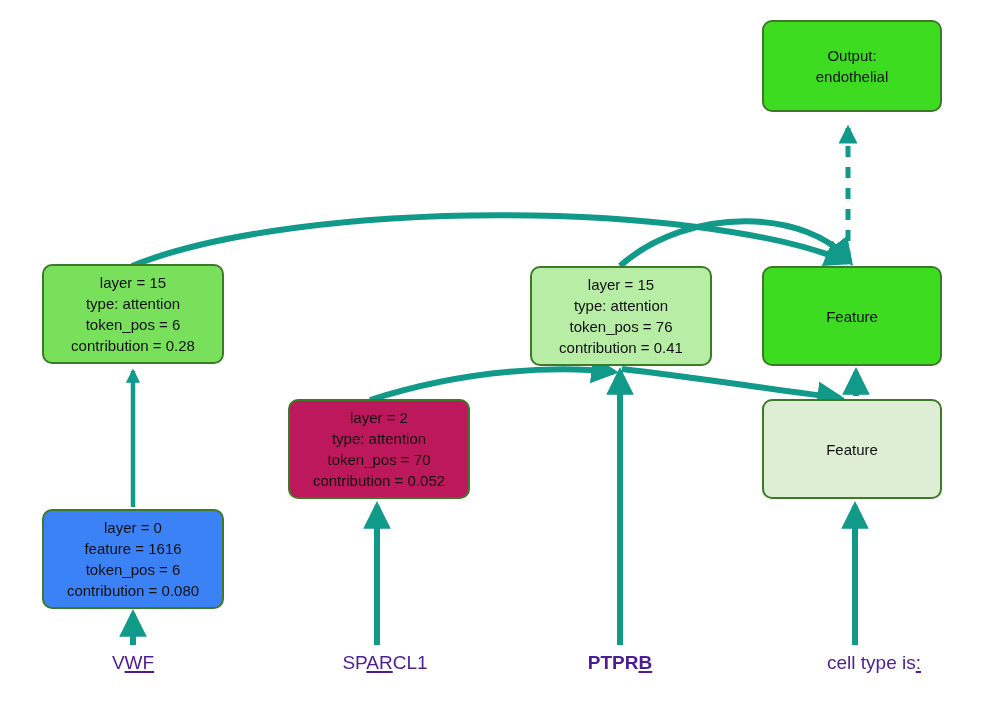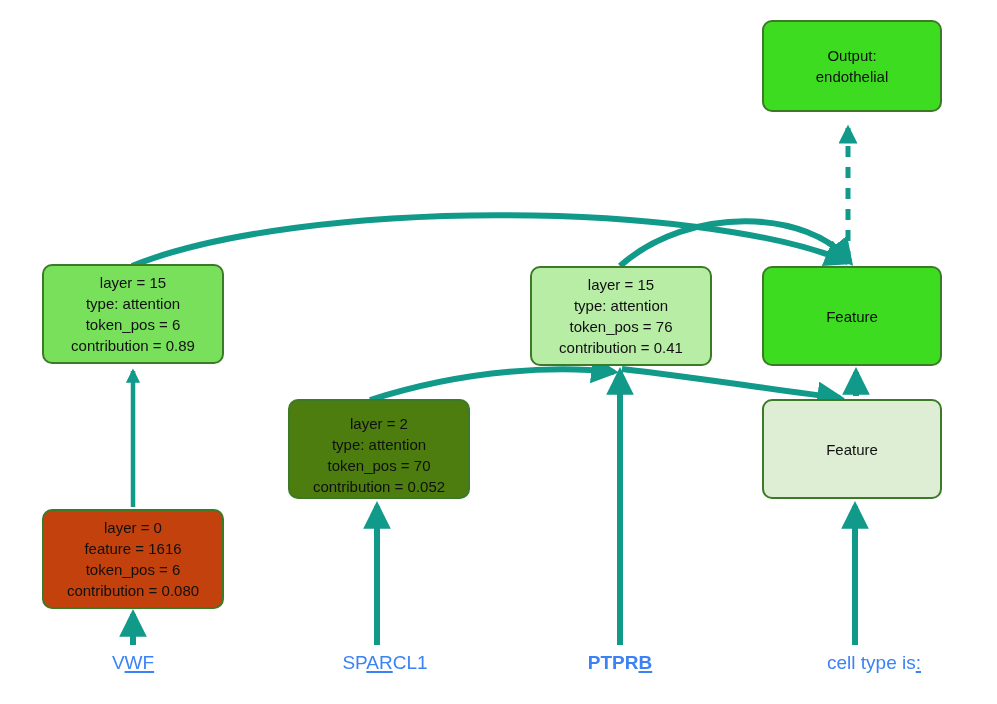--- a/index.html
+++ b/index.html
@@ -40,21 +40,21 @@
     text-align: center;
     font-size: 15px;
     line-height: 21px;
     color: #101010;
     white-space: pre;
   }
   .node .line { display: block; }
   .token-label {
     position: absolute;
     font-size: 19px;
-    color: #3b82f6;
+    color: #4c1d95;
     white-space: pre;
     text-align: center;
     transform: translateX(-50%);
   }
   .token-label u {
     text-decoration: underline;
     text-decoration-thickness: 1.5px;
     text-underline-offset: 2px;
   }
 </style>
@@ -94,26 +94,26 @@
 
     <path d="M 855 645 L 855 506" stroke="#11998a" stroke-width="6" fill="none" marker-end="url(#ah)"></path>
 
     <path d="M 856 396 L 856 372" stroke="#11998a" stroke-width="6" fill="none" marker-end="url(#ah)"></path>
 
     <path d="M 848 262 L 848 128" stroke="#11998a" stroke-width="5" fill="none" stroke-dasharray="11 10" marker-end="url(#ah-small)"></path>
   </svg>
 
   <div id="nodes">
       <div class="node" style="left: 762px; top: 20px; width: 180px; height: 92px; background: rgb(61, 220, 32);"><span class="line">Output:</span><span class="line">endothelial</span></div>
-      <div class="node" style="left: 42px; top: 264px; width: 182px; height: 100px; background: rgb(121, 224, 92);"><span class="line">layer = 15</span><span class="line">type: attention</span><span class="line">token_pos = 6</span><span class="line">contribution = 0.89</span></div>
+      <div class="node" style="left: 42px; top: 264px; width: 182px; height: 100px; background: rgb(121, 224, 92);"><span class="line">layer = 15</span><span class="line">type: attention</span><span class="line">token_pos = 6</span><span class="line">contribution = 0.28</span></div>
       <div class="node" style="left: 530px; top: 266px; width: 182px; height: 100px; background: rgb(184, 237, 166);"><span class="line">layer = 15</span><span class="line">type: attention</span><span class="line">token_pos = 76</span><span class="line">contribution = 0.41</span></div>
       <div class="node" style="left: 762px; top: 266px; width: 180px; height: 100px; background: rgb(61, 220, 32);"><span class="line">Feature</span></div>
-      <div class="node" style="left: 288px; top: 399px; width: 182px; height: 100px; background: #4d7c0f; justify-content: flex-end;"><span class="line">layer = 2</span><span class="line">type: attention</span><span class="line">token_pos = 70</span><span class="line">contribution = 0.052</span></div>
+      <div class="node" style="left: 288px; top: 399px; width: 182px; height: 100px; background: #be185d;"><span class="line">layer = 2</span><span class="line">type: attention</span><span class="line">token_pos = 70</span><span class="line">contribution = 0.052</span></div>
       <div class="node" style="left: 762px; top: 399px; width: 180px; height: 100px; background: rgb(221, 238, 212);"><span class="line">Feature</span></div>
-      <div class="node" style="left: 42px; top: 509px; width: 182px; height: 100px; background: #c2410c;"><span class="line">layer = 0</span><span class="line">feature = 1616</span><span class="line">token_pos = 6</span><span class="line">contribution = 0.080</span></div>
+      <div class="node" style="left: 42px; top: 509px; width: 182px; height: 100px; background: #3b82f6;"><span class="line">layer = 0</span><span class="line">feature = 1616</span><span class="line">token_pos = 6</span><span class="line">contribution = 0.080</span></div>
     </div>
 
   <div id="tokens">
       <div class="token-label" style="left: 133px; top: 652px;"><span>V</span><u>WF</u><span></span></div>
       <div class="token-label" style="left: 377px; top: 652px; margin-left: 8px;"><span>SP</span><u>AR</u><span>CL1</span></div>
       <div class="token-label" style="left: 620px; top: 652px; font-weight: bold;"><span>PTPR</span><u>B</u><span></span></div>
       <div class="token-label" style="left: 874px; top: 652px;"><span>cell type is</span><u>:</u><span></span></div>
     </div>
 
 </div>

